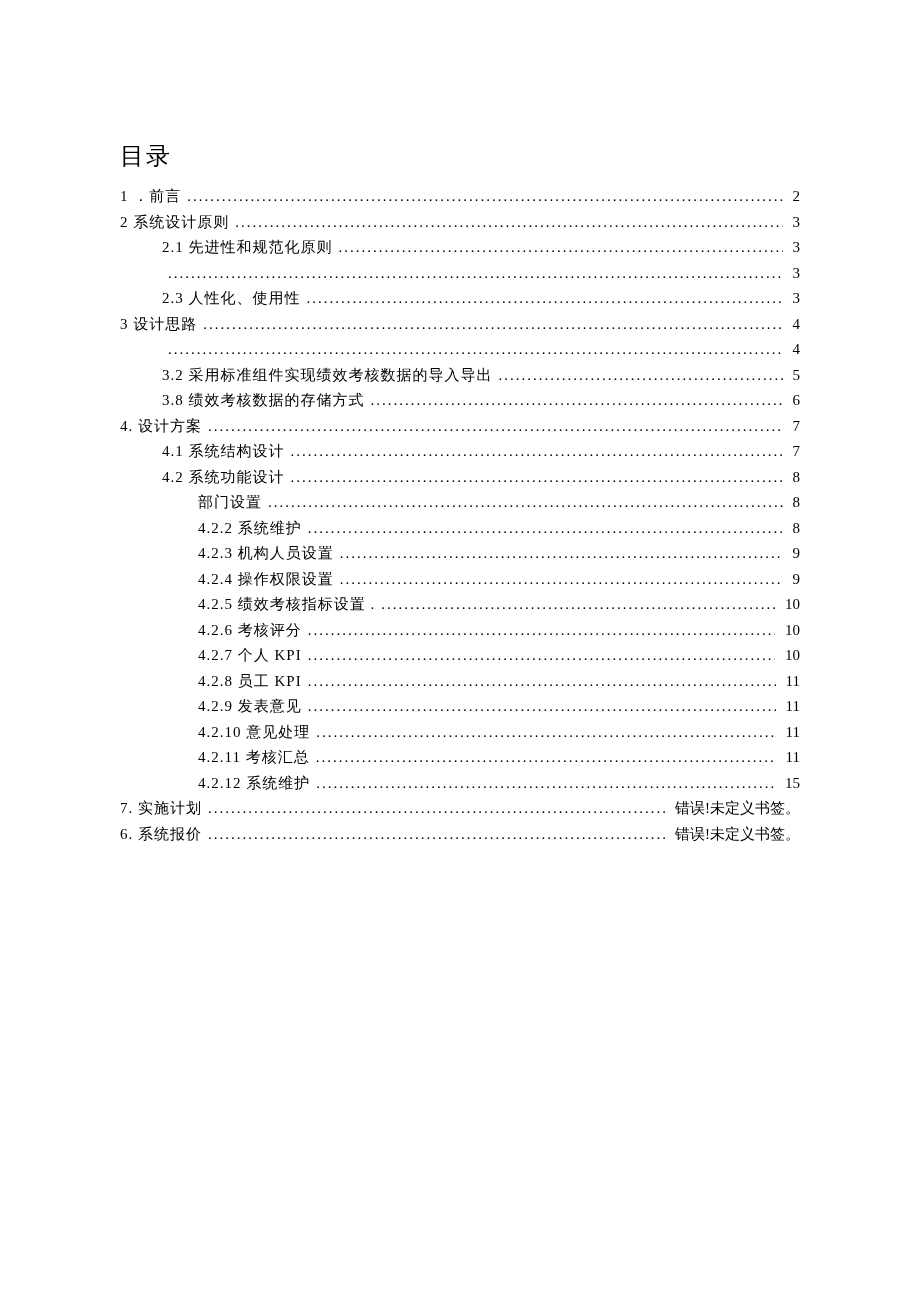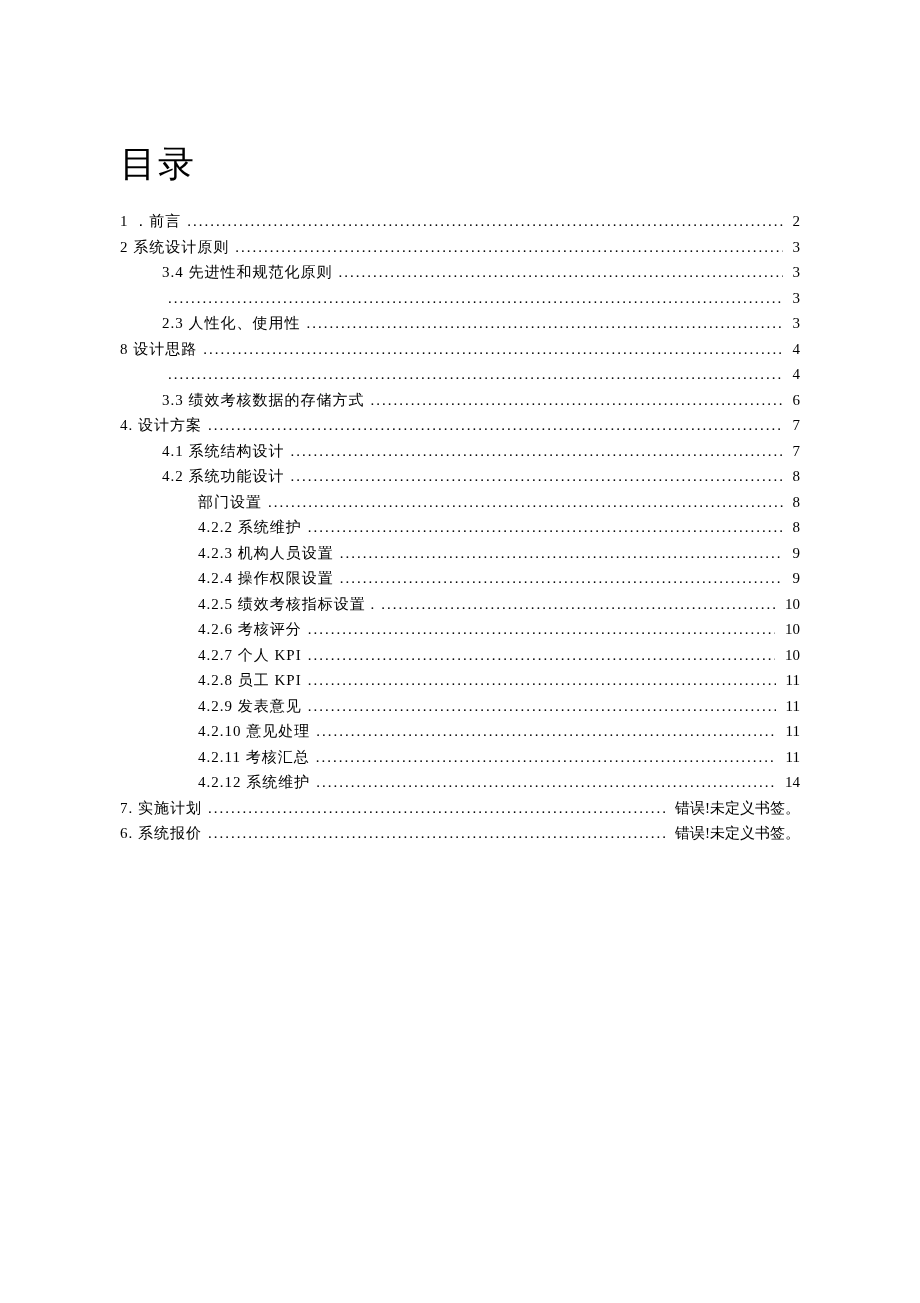--- a/index.html
+++ b/index.html
@@ -9,23 +9,23 @@
       background: #fff;
       font-family: "SimSun", "宋体", serif;
       color: #000;
       width: 920px;
       height: 1303px;
     }
     .page {
       padding: 140px 120px 0 120px;
     }
     .title {
-      font-size: 36px;
+      font-size: 24px;
       font-weight: normal;
-      margin-bottom: 20px;
+      margin-bottom: 12px;
       letter-spacing: 2px;
     }
     .toc {
       font-size: 15px;
       line-height: 1.7;
     }
     .toc-row {
       display: flex;
       align-items: center;
       white-space: nowrap;
@@ -66,44 +66,49 @@
         <span class="toc-label">1  ．前言</span>
         <span class="toc-dots"></span>
         <span class="toc-page">2</span>
       </div>
       <div class="toc-row indent-0">
         <span class="toc-label">2  系统设计原则</span>
         <span class="toc-dots"></span>
         <span class="toc-page">3</span>
       </div>
       <div class="toc-row indent-1">
-        <span class="toc-label">3.4 先进性和规范化原则</span>
+        <span class="toc-label">2.1 先进性和规范化原则</span>
         <span class="toc-dots"></span>
         <span class="toc-page">3</span>
       </div>
       <div class="toc-row indent-1">
         <span class="toc-dots"></span>
         <span class="toc-page">3</span>
       </div>
       <div class="toc-row indent-1">
         <span class="toc-label">2.3 人性化、使用性</span>
         <span class="toc-dots"></span>
         <span class="toc-page">3</span>
       </div>
       <div class="toc-row indent-0">
-        <span class="toc-label">8  设计思路</span>
+        <span class="toc-label">3  设计思路</span>
         <span class="toc-dots"></span>
         <span class="toc-page">4</span>
       </div>
       <div class="toc-row indent-1">
         <span class="toc-dots"></span>
         <span class="toc-page">4</span>
       </div>
       <div class="toc-row indent-1">
-        <span class="toc-label">3.3 绩效考核数据的存储方式</span>
+        <span class="toc-label">3.2 采用标准组件实现绩效考核数据的导入导出</span>
+        <span class="toc-dots"></span>
+        <span class="toc-page">5</span>
+      </div>
+      <div class="toc-row indent-1">
+        <span class="toc-label">3.8 绩效考核数据的存储方式</span>
         <span class="toc-dots"></span>
         <span class="toc-page">6</span>
       </div>
       <div class="toc-row indent-0">
         <span class="toc-label">4.  设计方案</span>
         <span class="toc-dots"></span>
         <span class="toc-page">7</span>
       </div>
       <div class="toc-row indent-1">
         <span class="toc-label">4.1  系统结构设计</span>
@@ -166,21 +171,21 @@
         <span class="toc-page">11</span>
       </div>
       <div class="toc-row indent-2">
         <span class="toc-label">4.2.11 考核汇总</span>
         <span class="toc-dots"></span>
         <span class="toc-page">11</span>
       </div>
       <div class="toc-row indent-2">
         <span class="toc-label">4.2.12 系统维护</span>
         <span class="toc-dots"></span>
-        <span class="toc-page">14</span>
+        <span class="toc-page">15</span>
       </div>
       <div class="toc-row indent-0">
         <span class="toc-label">7.  实施计划</span>
         <span class="toc-dots"></span>
         <span class="toc-page">错误!未定义书签。</span>
       </div>
       <div class="toc-row indent-0">
         <span class="toc-label">6.  系统报价</span>
         <span class="toc-dots"></span>
         <span class="toc-page">错误!未定义书签。</span>

